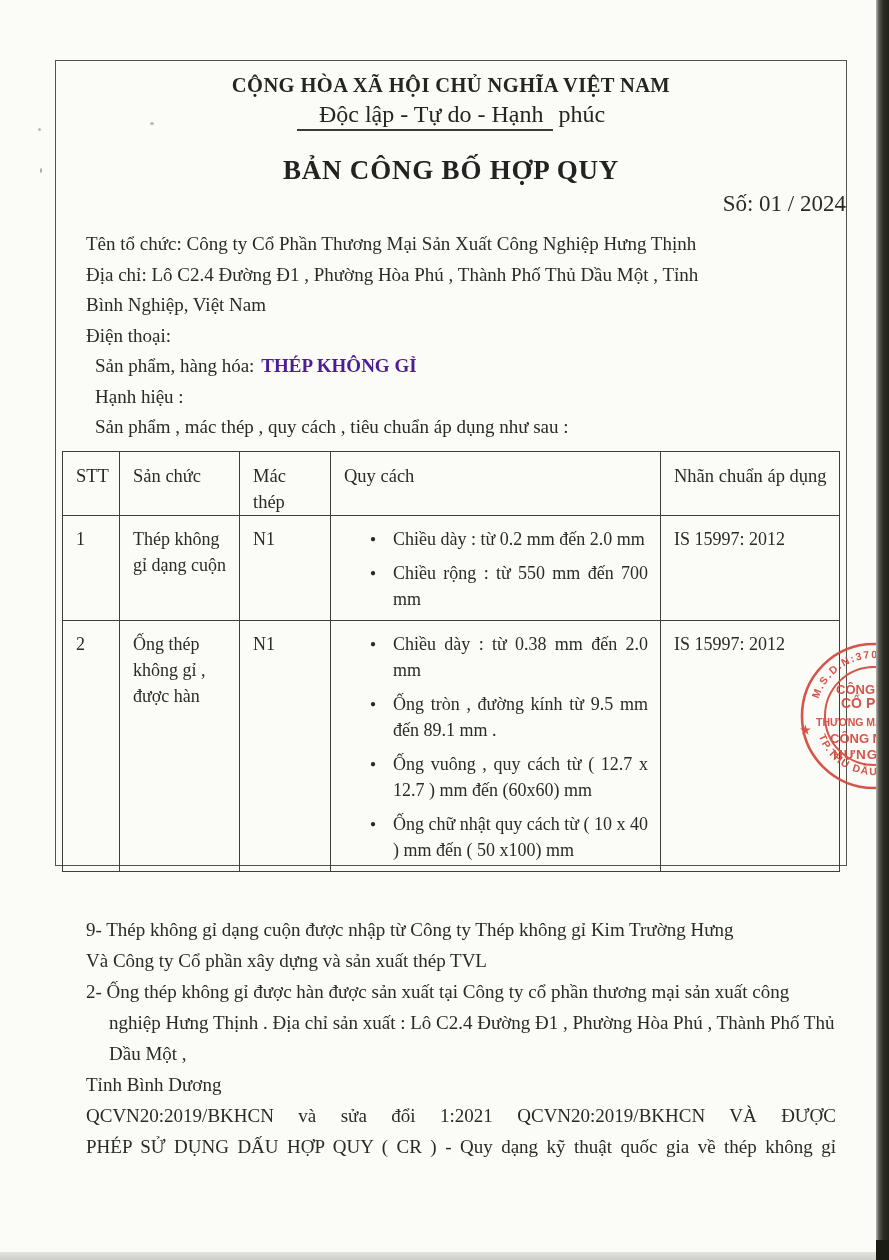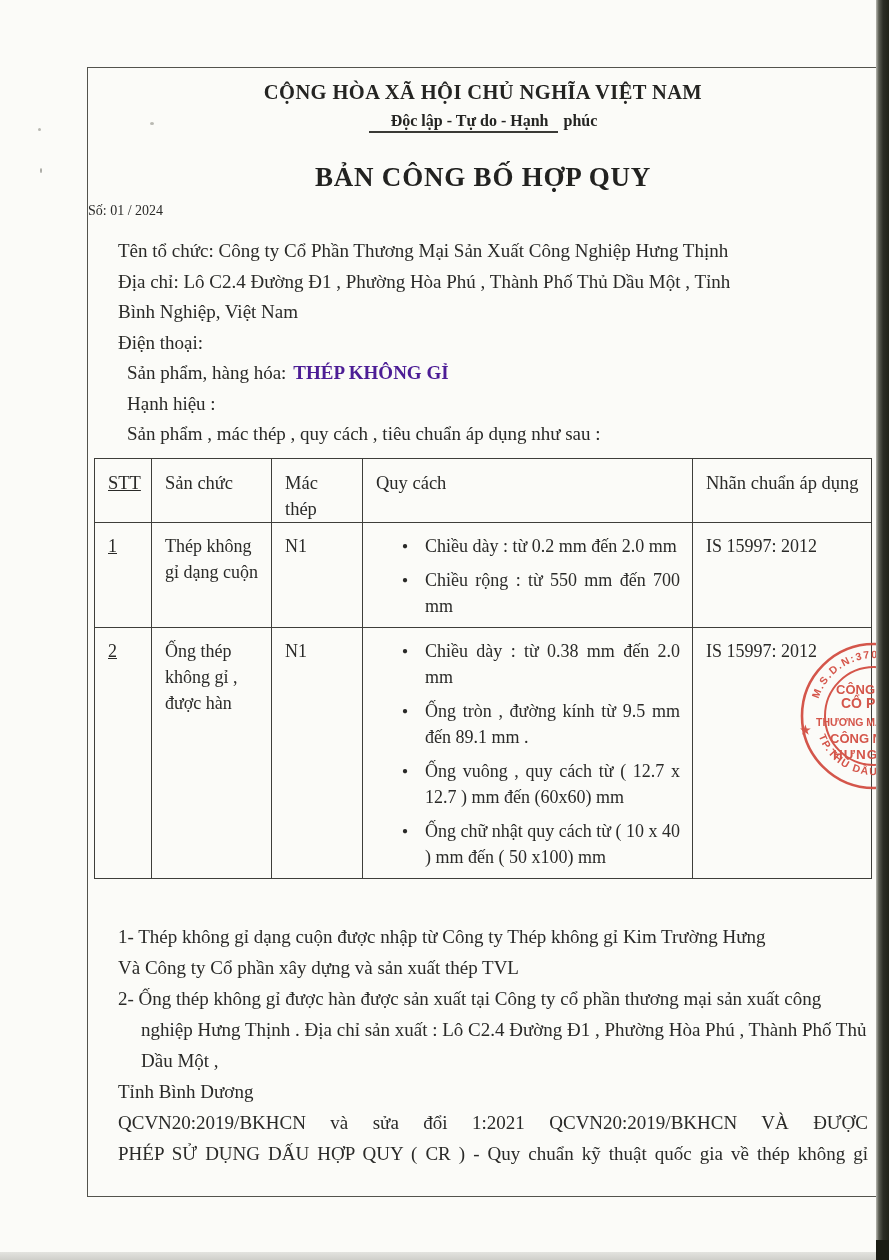--- a/index.html
+++ b/index.html
@@ -8,37 +8,36 @@
     position:relative;
     background:#fbfbf8;
     overflow:hidden;
     font-family:"Liberation Serif", serif;
     color:#2a2a28;
   }
   * { box-sizing:border-box; }
 
   
   .border-box {
-    position:absolute; left:55px; top:67px;
-    width:792px; height:1130px;
+    position:absolute; left:55px; top:60px;
+    width:792px; height:806px;
     border:1.5px solid #53534d;
     background:transparent;
     z-index:10;
-    margin-left:32px;
   }
 
   
   .doc-header { text-align:center; padding-top:11px; }
   .republic { font-size:20.5px; font-weight:bold; letter-spacing:0.4px; line-height:26px; color:#242422; }
-  .motto { font-size:16px; font-weight:bold; line-height:26px; margin-top:3px; color:#242422; }
+  .motto { font-size:24px; font-weight:normal; line-height:26px; margin-top:3px; color:#242422; }
   .motto-underline { border-bottom:2.5px solid #3a3a36; padding:0 10px 2px 22px; }
   .motto-tail { margin-left:5px; }
 
   .doc-title { text-align:center; font-size:27px; font-weight:bold; letter-spacing:0.8px; margin-top:28px; line-height:30px; color:#222220; }
-  .doc-number { text-align:left; font-size:14px; margin-top:7px; line-height:24px; }
+  .doc-number { text-align:right; font-size:23px; margin-top:7px; line-height:24px; }
 
   
   .info { margin:13px 14px 0 30px; font-size:19px; line-height:30.5px; }
   .info p { margin:0; }
   .indent-sm { padding-left:9px; }
   .bold { font-weight:bold; color:#4c1d95; }
   .product-value { margin-left:7px; }
 
   
   table.spec {
@@ -51,21 +50,21 @@
   }
   table.spec th, table.spec td {
     border:1.8px solid #3e3e3a;
     vertical-align:top;
     padding:10px 12px 0 13px;
     line-height:26px;
     font-weight:normal;
     text-align:left;
   }
   table.spec th { height:50px; padding-top:11px; font-size:18.5px; }
-  th.c-stt, td.c-stt { text-align:center; padding-left:4px; padding-right:4px;text-decoration:underline; }
+  th.c-stt, td.c-stt { text-align:center; padding-left:4px; padding-right:4px; }
   th.c-grade, td.c-grade { text-align:center; }
   tr.r1 td { height:92px; }
   tr.r2 td { height:238px; }
   td.c-product { text-align:justify; line-height:27px; }
   td.c-specs { padding-left:12px; }
   ul.spec-list { margin:0 0 0 21px; padding:0; list-style:none; }
   ul.spec-list li {
     position:relative; padding-left:28px; margin-bottom:8px;
     text-align:justify; line-height:26px;
   }
@@ -180,26 +179,26 @@
             <li>Ống vuông , quy cách từ ( 12.7 x 12.7 ) mm đến (60x60) mm</li>
             <li>Ống chữ nhật quy cách từ ( 10 x 40 ) mm đến ( 50 x100) mm</li>
           </ul>
         </td>
         <td>IS 15997: 2012</td>
       </tr>
     </tbody>
   </table>
 
   <div class="notes">
-    <p>1- Thép không gỉ dạng cuộn được nhập từ Công ty Thép không gỉ Kim Trường Hưng</p>
+    <p>9- Thép không gỉ dạng cuộn được nhập từ Công ty Thép không gỉ Kim Trường Hưng</p>
     <p>Và Công ty Cổ phần xây dựng và sản xuất thép TVL</p>
     <p class="note-hanging">2- Ống thép không gỉ được hàn được sản xuất tại Công ty cổ phần thương mại sản xuất công nghiệp Hưng Thịnh . Địa chỉ sản xuất : Lô C2.4 Đường Đ1 , Phường Hòa Phú , Thành Phố Thủ Dầu Một ,</p>
     <p class="note-plain">Tỉnh Bình Dương</p>
     <p class="conformity-1">QCVN20:2019/BKHCN và sửa đổi 1:2021 QCVN20:2019/BKHCN VÀ ĐƯỢC</p>
-    <p class="conformity-2">PHÉP SỬ DỤNG DẤU HỢP QUY ( CR ) -  Quy chuẩn kỹ thuật quốc gia về thép không gỉ</p>
+    <p class="conformity-2">PHÉP SỬ DỤNG DẤU HỢP QUY ( CR ) -  Quy dạng kỹ thuật quốc gia về thép không gỉ</p>
   </div>
 
 </div>
 
 <svg class="stamp-svg" width="119" height="180" viewBox="0 0 119 180">
   <circle cx="104" cy="90" r="72" fill="none" stroke="#d24a3e" stroke-width="2.6"></circle>
   <circle cx="104" cy="90" r="49" fill="none" stroke="#d24a3e" stroke-width="2"></circle>
   <defs>
     <path id="arcTop" d="M 48 75 A 58 58 0 0 1 160 75" fill="none"></path>
     <path id="arcBottom" d="M 47 105.3 A 59 59 0 0 0 161 105.3" fill="none"></path>

